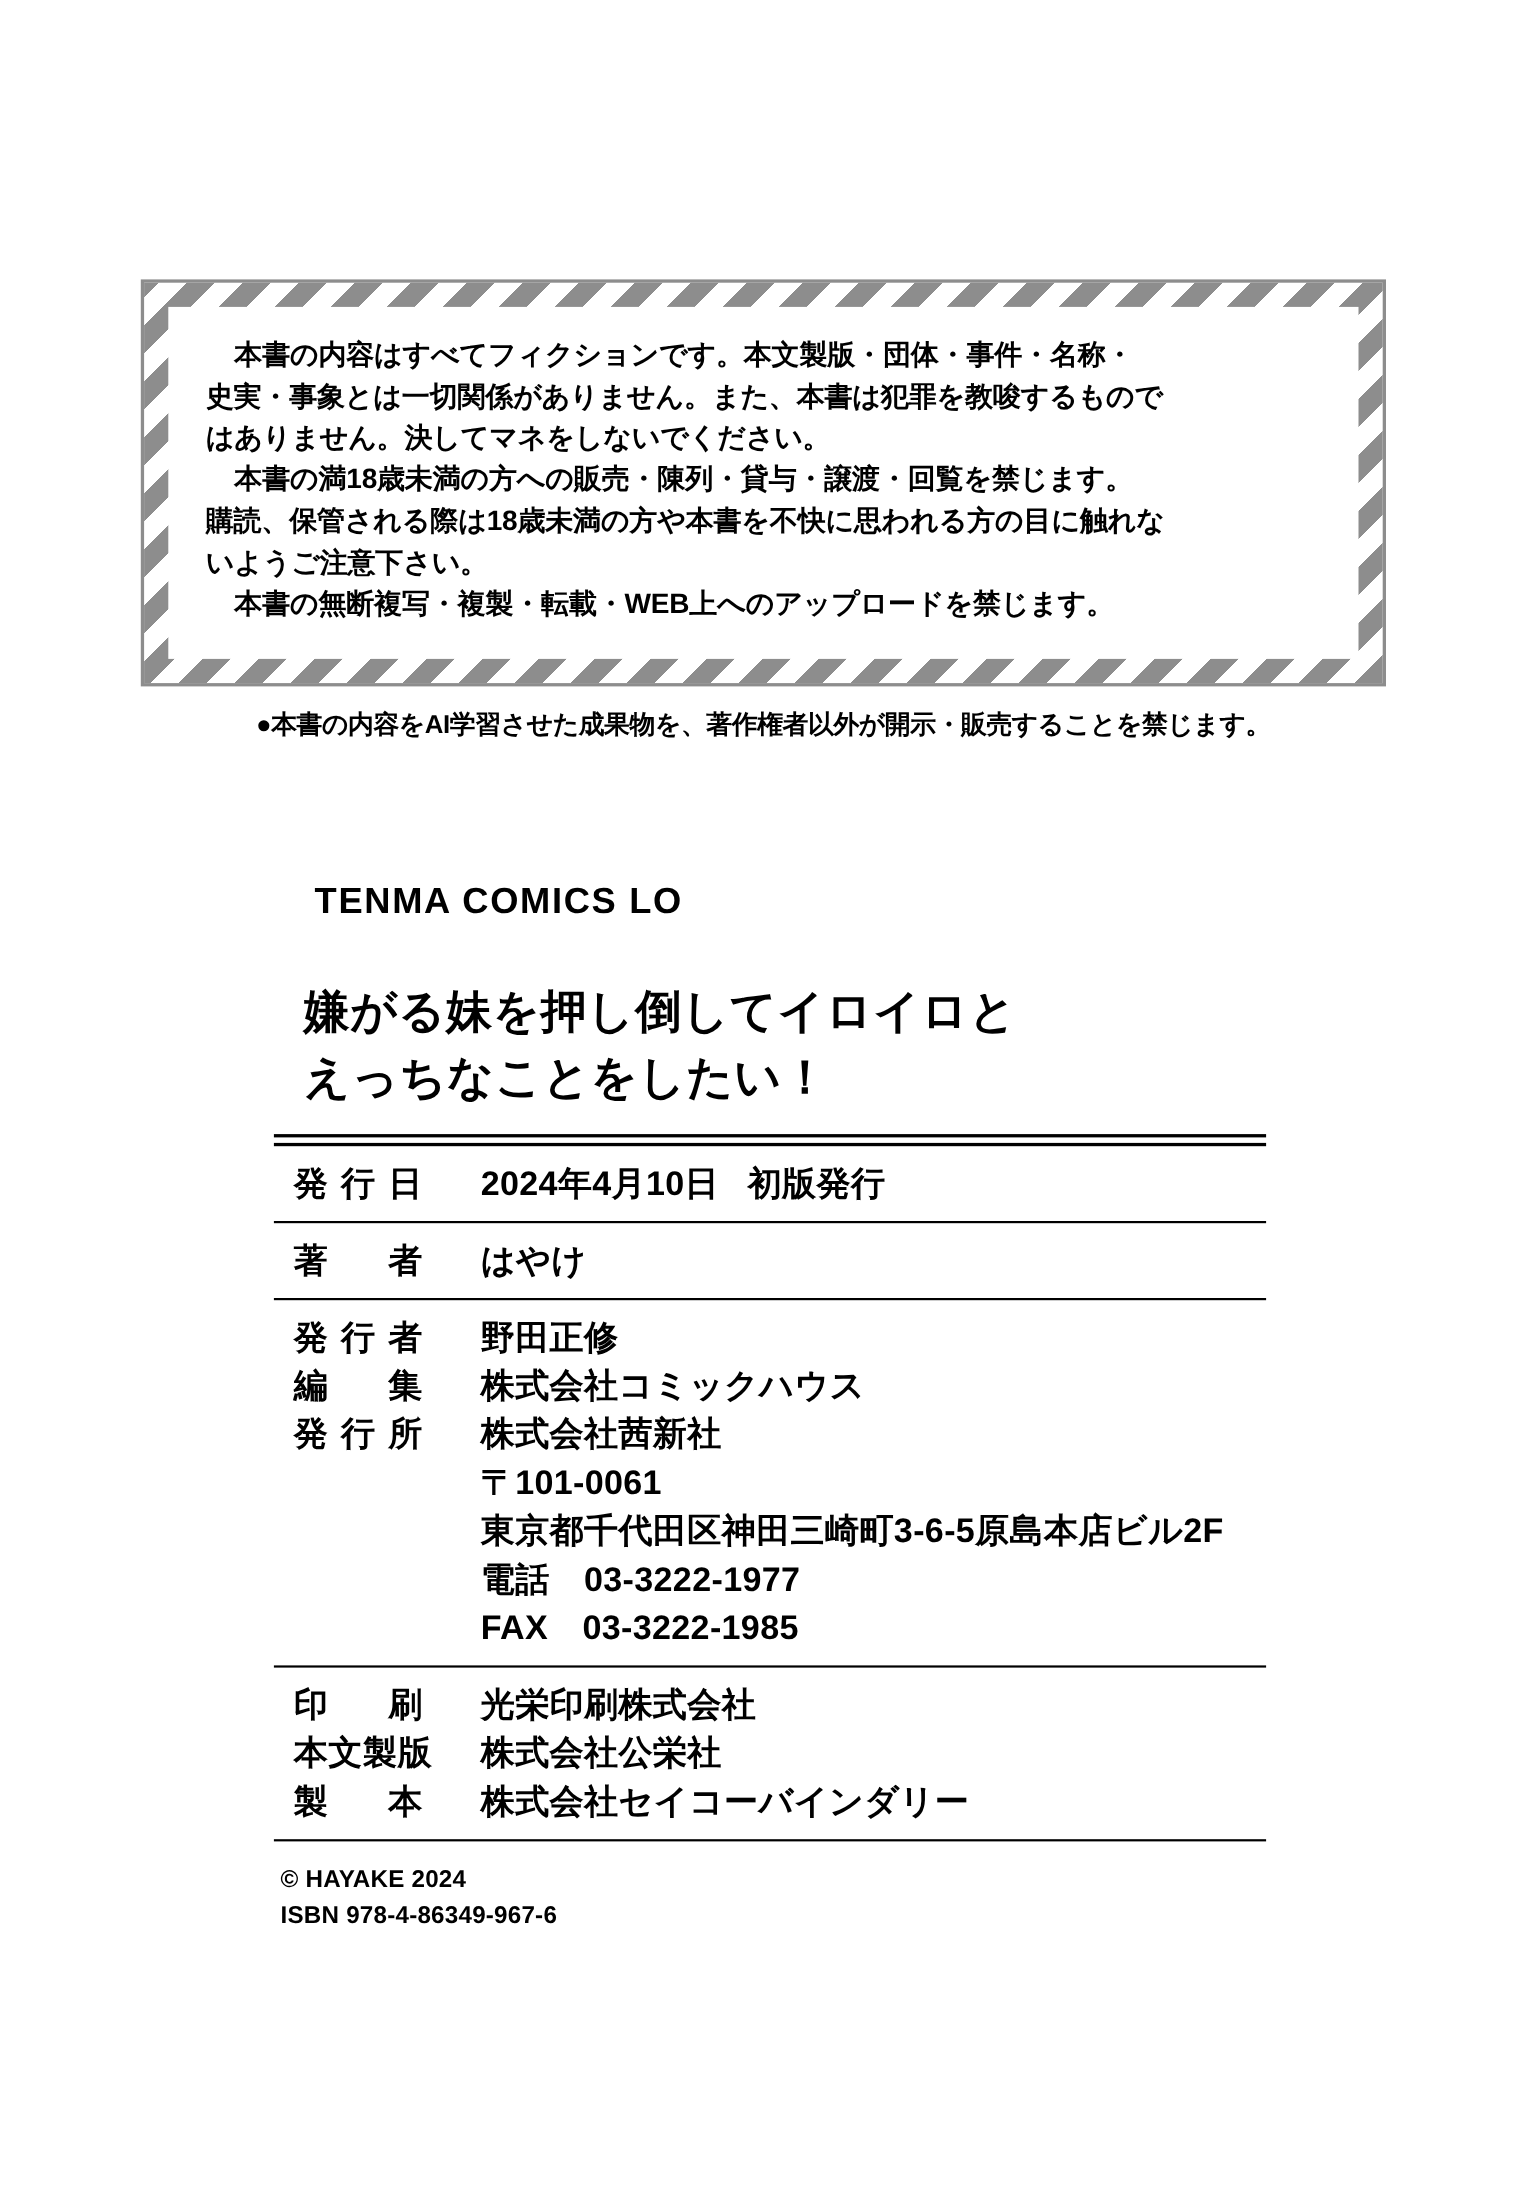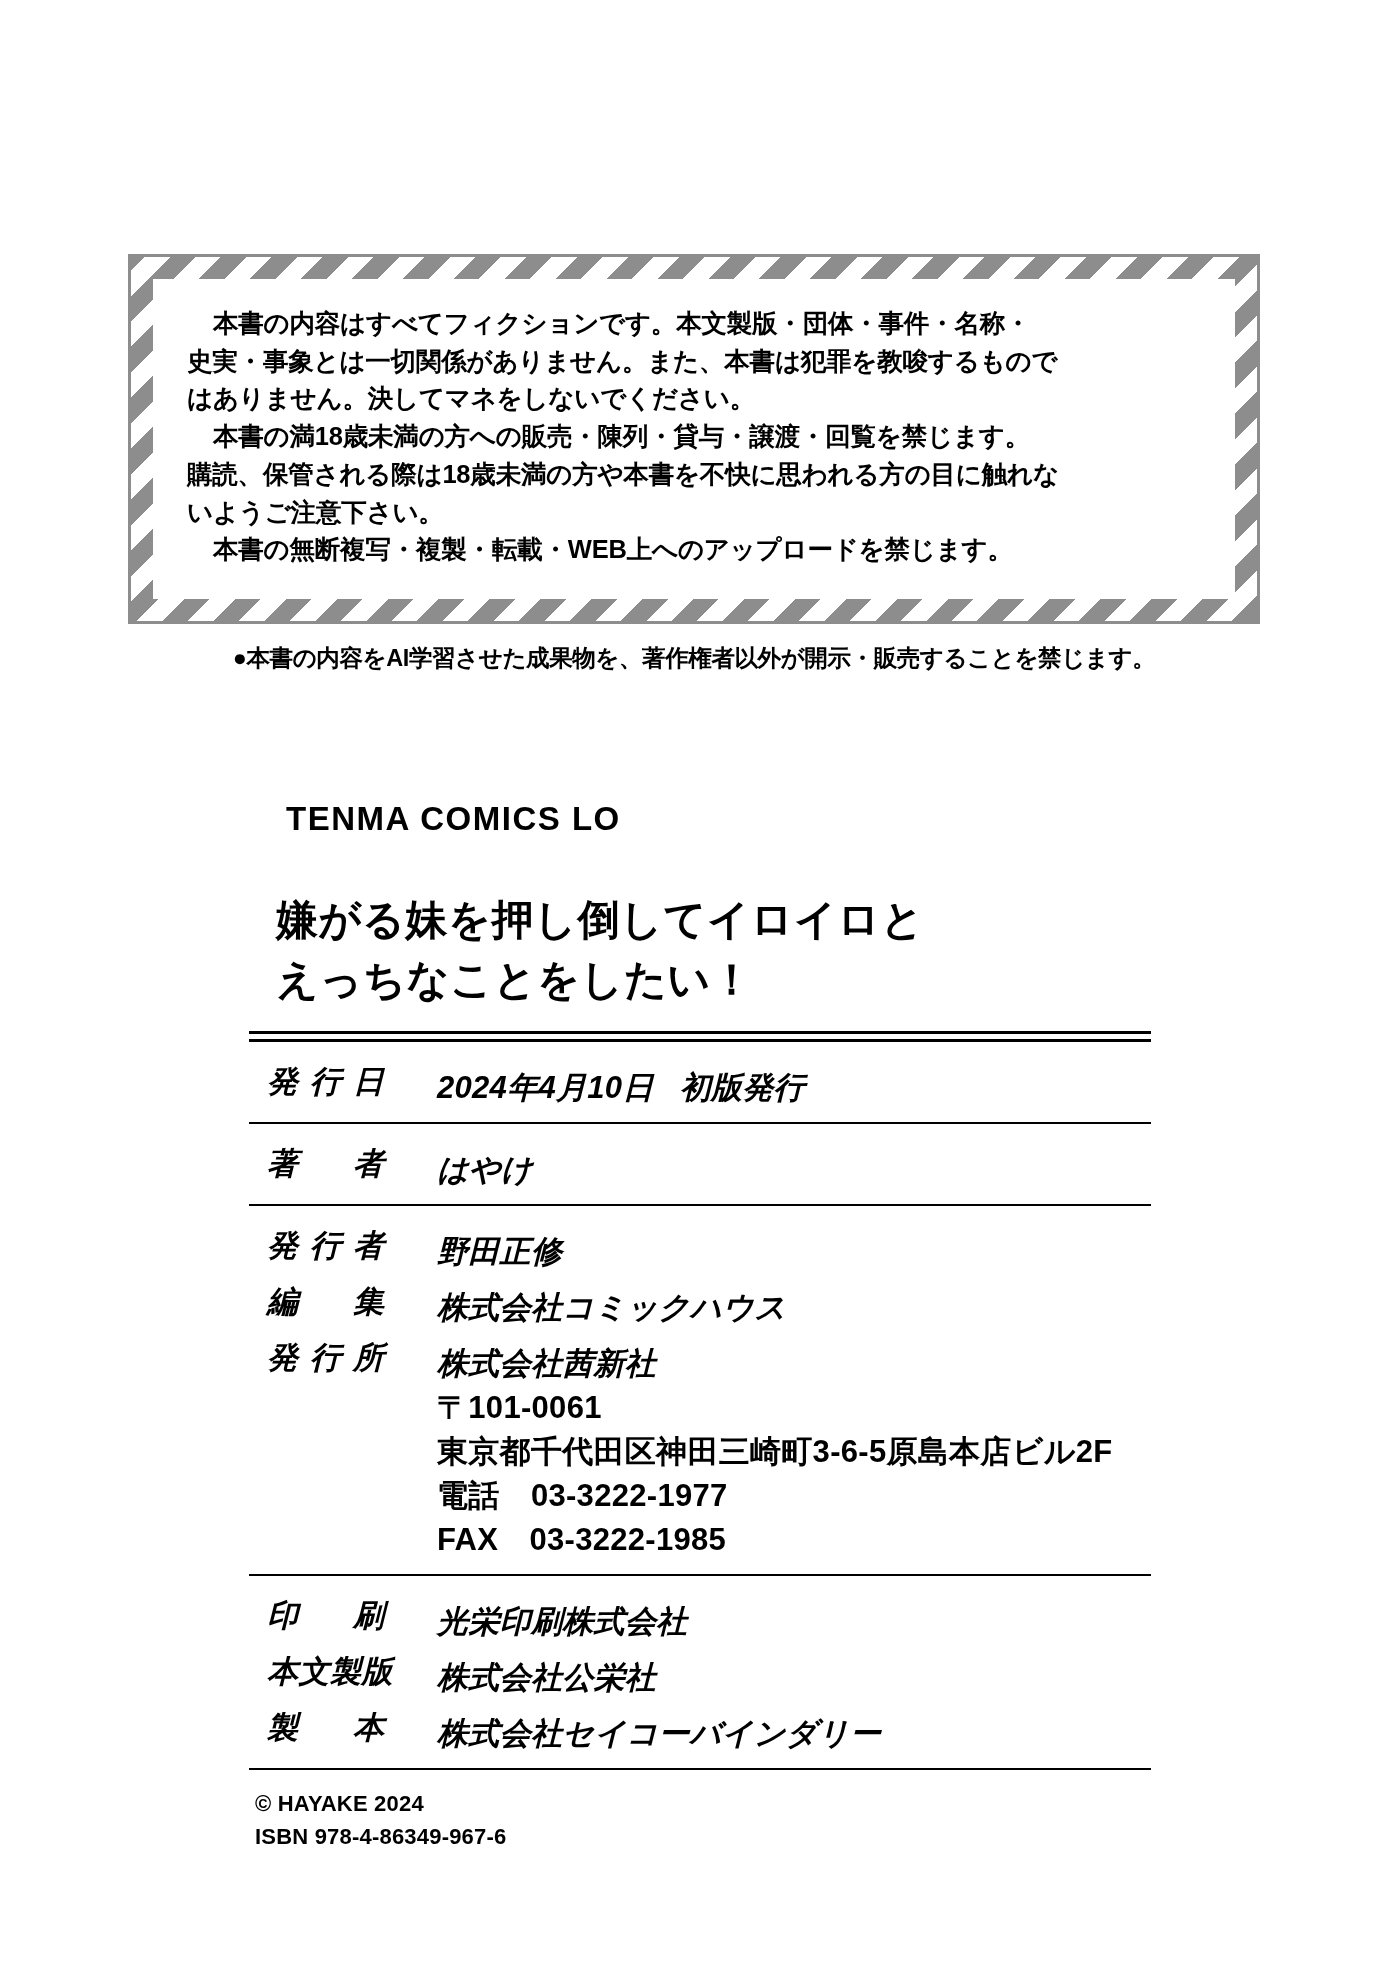--- a/index.html
+++ b/index.html
@@ -95,41 +95,39 @@
   .rule.sp-top { margin-top: 22px; }
 
   .block {
     width: 902px;
     margin: 0 auto;
     padding: 12px 0 12px 0;
     box-sizing: border-box;
   }
   .row {
     display: flex;
-    align-items: center;
+    align-items: flex-end;
     font-size: 31px;
     font-weight: bold;
     line-height: 1.42;
-    font-style: italic;
   }
   .row .lbl {
     width: 188px;
     flex: 0 0 188px;
     text-align: left;
     padding-left: 18px;
     box-sizing: border-box;
     letter-spacing: 0.5px;
   }
   .row .lbl.spaced {
     letter-spacing: 12px;
   }
   .row .val {
     flex: 1;
     letter-spacing: 0.3px;
-    margin-top: 12px;
   }
   .row .val .gap {
     display: inline-block;
     width: 26px;
   }
   .sub-line {
     font-size: 31px;
     font-weight: bold;
     line-height: 1.42;
     padding-left: 188px;

